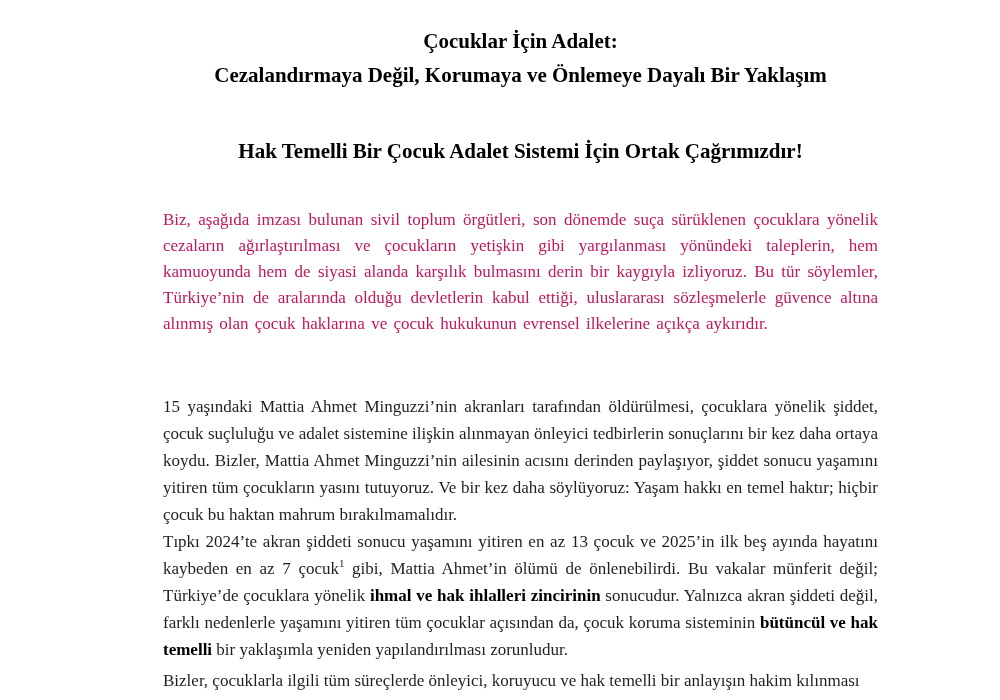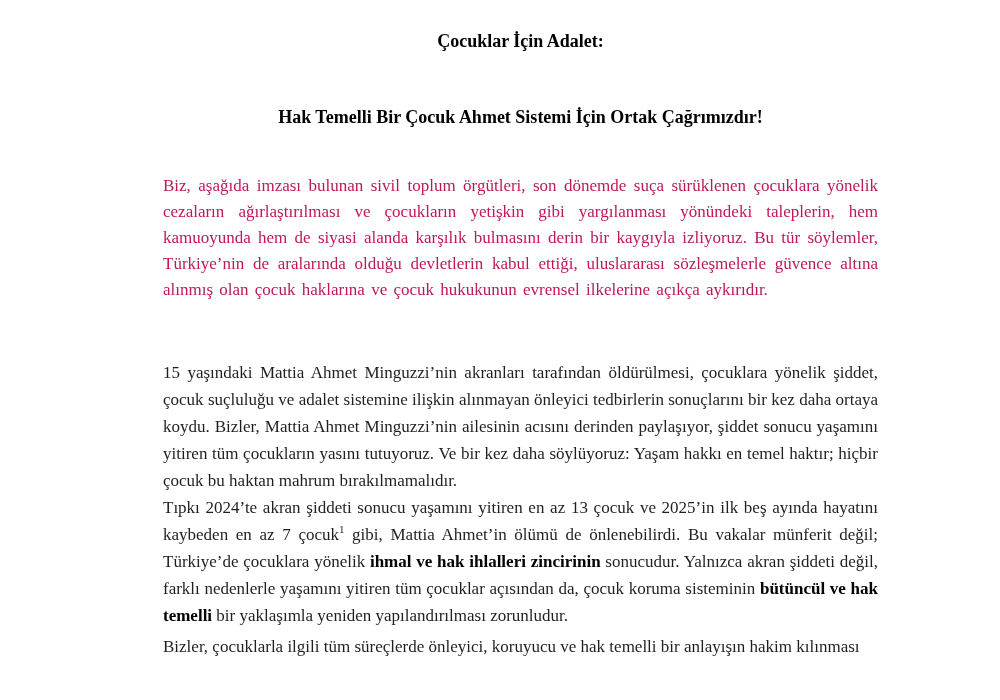--- a/index.html
+++ b/index.html
@@ -18,21 +18,21 @@
   .page {
     position: absolute;
     left: 163px;
     top: 0;
     width: 715px;
   }
   .title-line {
     margin: 0;
     text-align: center;
     font-weight: bold;
-    font-size: 18px;
+    font-size: 21px;
     color: #000000;
     line-height: 22px;
   }
   .title-line-1 { margin-top: 30px; }
   .title-line-2 { margin-top: 12px; }
   .subtitle     { margin-top: 54px; }
   .para {
     margin: 0;
     text-align: justify;
     font-size: 17px;
@@ -61,22 +61,23 @@
     vertical-align: super;
   }
 </style>
 </head>
 <body>
 
 <div class="page">
 
   <p class="title-line title-line-1">Çocuklar İçin Adalet:</p>
 
+  <p class="title-line title-line-2">Cezalandırmaya Değil, Korumaya ve Önlemeye Dayalı Bir Yaklaşım</p>
 
-  <p class="title-line subtitle">Hak Temelli Bir Çocuk Ahmet Sistemi İçin Ortak Çağrımızdır!</p>
+  <p class="title-line subtitle">Hak Temelli Bir Çocuk Adalet Sistemi İçin Ortak Çağrımızdır!</p>
 
   <p class="para para-bold">Biz, aşağıda imzası bulunan sivil toplum örgütleri, son dönemde suça sürüklenen çocuklara yönelik cezaların ağırlaştırılması ve çocukların yetişkin gibi yargılanması yönündeki taleplerin, hem kamuoyunda hem de siyasi alanda karşılık bulmasını derin bir kaygıyla izliyoruz. Bu tür söylemler, Türkiye’nin de aralarında olduğu devletlerin kabul ettiği, uluslararası sözleşmelerle güvence altına alınmış olan çocuk haklarına ve çocuk hukukunun evrensel ilkelerine açıkça aykırıdır.</p>
 
   <p class="para para-body para-2">15 yaşındaki Mattia Ahmet Minguzzi’nin akranları tarafından öldürülmesi, çocuklara yönelik şiddet, çocuk suçluluğu ve adalet sistemine ilişkin alınmayan önleyici tedbirlerin sonuçlarını bir kez daha ortaya koydu. Bizler, Mattia Ahmet Minguzzi’nin ailesinin acısını derinden paylaşıyor, şiddet sonucu yaşamını yitiren tüm çocukların yasını tutuyoruz. Ve bir kez daha söylüyoruz: Yaşam hakkı en temel haktır; hiçbir çocuk bu haktan mahrum bırakılmamalıdır.</p>
 
   <p class="para para-body para-3"><span>Tıpkı 2024’te akran şiddeti sonucu yaşamını yitiren en az 13 çocuk ve 2025’in ilk beş ayında hayatını kaybeden en az 7 çocuk</span><sup class="footnote-ref">1</sup><span> gibi, Mattia Ahmet’in ölümü de önlenebilirdi. Bu vakalar münferit değil; Türkiye’de çocuklara yönelik </span><strong>ihmal ve hak ihlalleri zincirinin</strong><span> sonucudur. Yalnızca akran şiddeti değil, farklı nedenlerle yaşamını yitiren tüm çocuklar açısından da, çocuk koruma sisteminin </span><strong>bütüncül ve hak temelli</strong><span> bir yaklaşımla yeniden yapılandırılması zorunludur.</span></p>
 
   <p class="para para-body para-clipped">Bizler, çocuklarla ilgili tüm süreçlerde önleyici, koruyucu ve hak temelli bir anlayışın hakim kılınması</p>
 
 </div>

